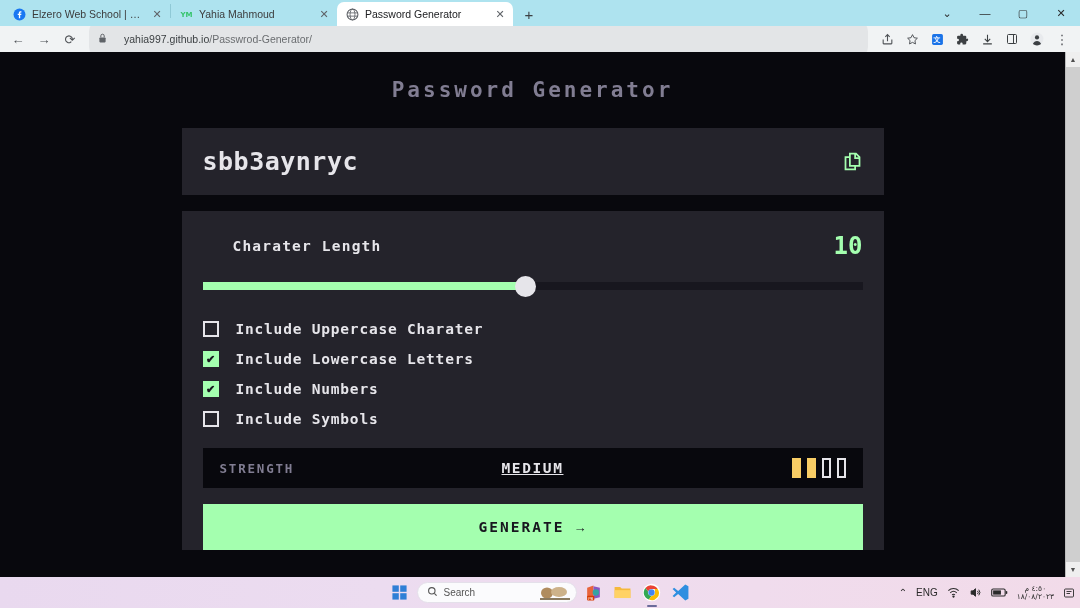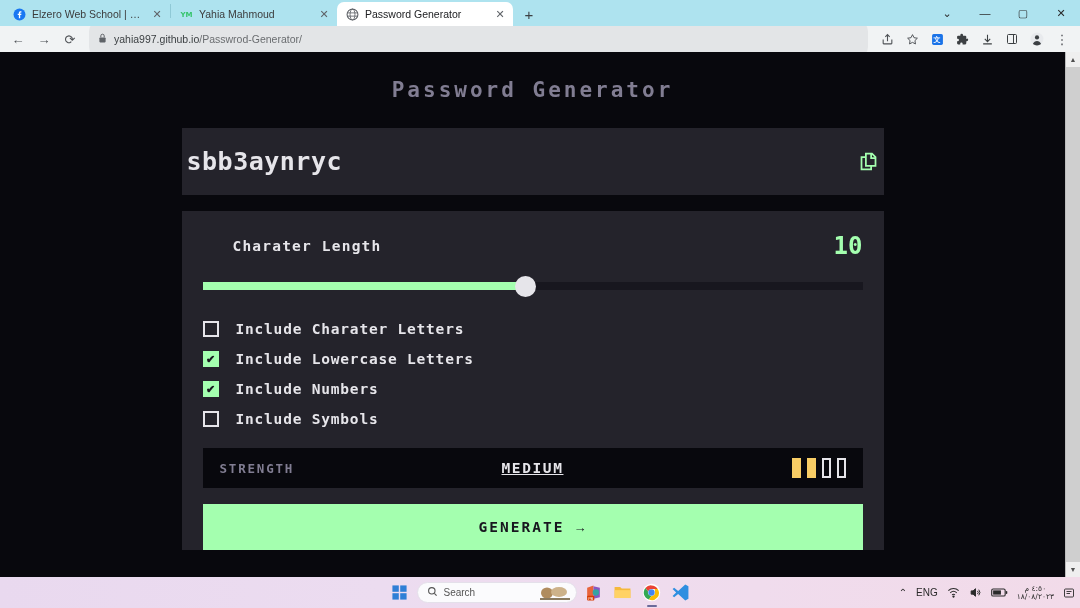--- a/index.html
+++ b/index.html
@@ -33,21 +33,21 @@
 
   .winctl { position:absolute; right:0; top:0; height:26px; display:flex; }
   .winctl div { width:38px; height:26px; display:flex; align-items:center; justify-content:center;
                 font-size:11px; color:#2b2b2b; }
 
   .toolbar { height:26px; background:#f1f3f4; display:flex; align-items:center; padding:0 6px; gap:2px; }
   .tb-ico { width:24px; height:22px; display:flex; align-items:center; justify-content:center;
             color:#4f5256; font-size:13px; flex:0 0 auto; }
   .omnibox {
     flex:1 1 auto; height:36px; background:#e3e5e7; border-radius:10px;
-    display:flex; align-items:center; padding:0 9px; gap:7px; margin:0 5px;
+    display:flex; align-items:center; padding:0 9px; gap:17px; margin:0 5px;
     font-size:10.5px; color:#4a4a4a;
   }
   .omnibox .url { color:#3c4043; }
   .omnibox .url .dim { color:#6a6d70; }
   .tb-right { display:flex; align-items:center; gap:1px; }
 
   
   #page { position:absolute; left:0; top:52px; width:1080px; height:525px; background:#08080d; overflow:hidden; }
   .scrollbar { position:absolute; right:0; top:0; width:15px; height:525px; background:#cfcfcf;
                border-left:1px solid #bdbdbd; }
@@ -56,21 +56,21 @@
   .sb-arrow.bot { position:absolute; bottom:0; left:0; right:0; }
   .sb-thumb { position:absolute; top:15px; left:1px; right:1px; height:0px; }
 
   .wrap { width:1065px; height:525px; padding-top:26px; }
   .ptitle {
     text-align:center; color:#817d92; font-family:"DejaVu Sans Mono", monospace;
     font-size:21px; letter-spacing:3px; font-weight:700; margin-bottom:26px;
   }
   .card { width:702px; margin:0 auto; background:#24232b; }
   .pwbox { height:67px; display:flex; align-items:center; justify-content:space-between;
-           padding:0 5px; margin-bottom:16px; }
+           padding:0 21px; margin-bottom:16px; }
   .pwtext { font-family:"DejaVu Sans Mono", monospace; font-size:25px; color:#e6e5ea; font-weight:700;
             letter-spacing:0.5px; }
   .copy-icon { color:#a4ffaf; display:flex; align-items:center; }
 
   .panel { padding:21px 21px 0 21px; }
   .row-len { display:flex; align-items:center; justify-content:space-between; margin-bottom:22px;margin-left:30px; }
   .lbl-len { font-family:"DejaVu Sans Mono", monospace; font-size:14.5px; color:#e6e5ea; font-weight:700;
              letter-spacing:1.2px; }
   .val-len { font-family:"DejaVu Sans Mono", monospace; font-size:24px; color:#a4ffaf; font-weight:700; }
 
@@ -261,21 +261,21 @@
         </div>
 
         <div class="slider">
           <div class="sl-fill" id="sl-fill" style="width: 49%;"></div>
           <div class="sl-thumb" id="sl-thumb" style="left: calc(49% - 10.5px);"></div>
         </div>
 
         <div class="checks" id="checks">
             <div class="chk-row">
               <span class="box"></span>
-              <span class="chk-lbl">Include Charater Letters</span>
+              <span class="chk-lbl">Include Uppercase Charater</span>
             </div>
             <div class="chk-row">
               <span class="box on">✔</span>
               <span class="chk-lbl">Include Lowercase Letters</span>
             </div>
             <div class="chk-row">
               <span class="box on">✔</span>
               <span class="chk-lbl">Include Numbers</span>
             </div>
             <div class="chk-row">

